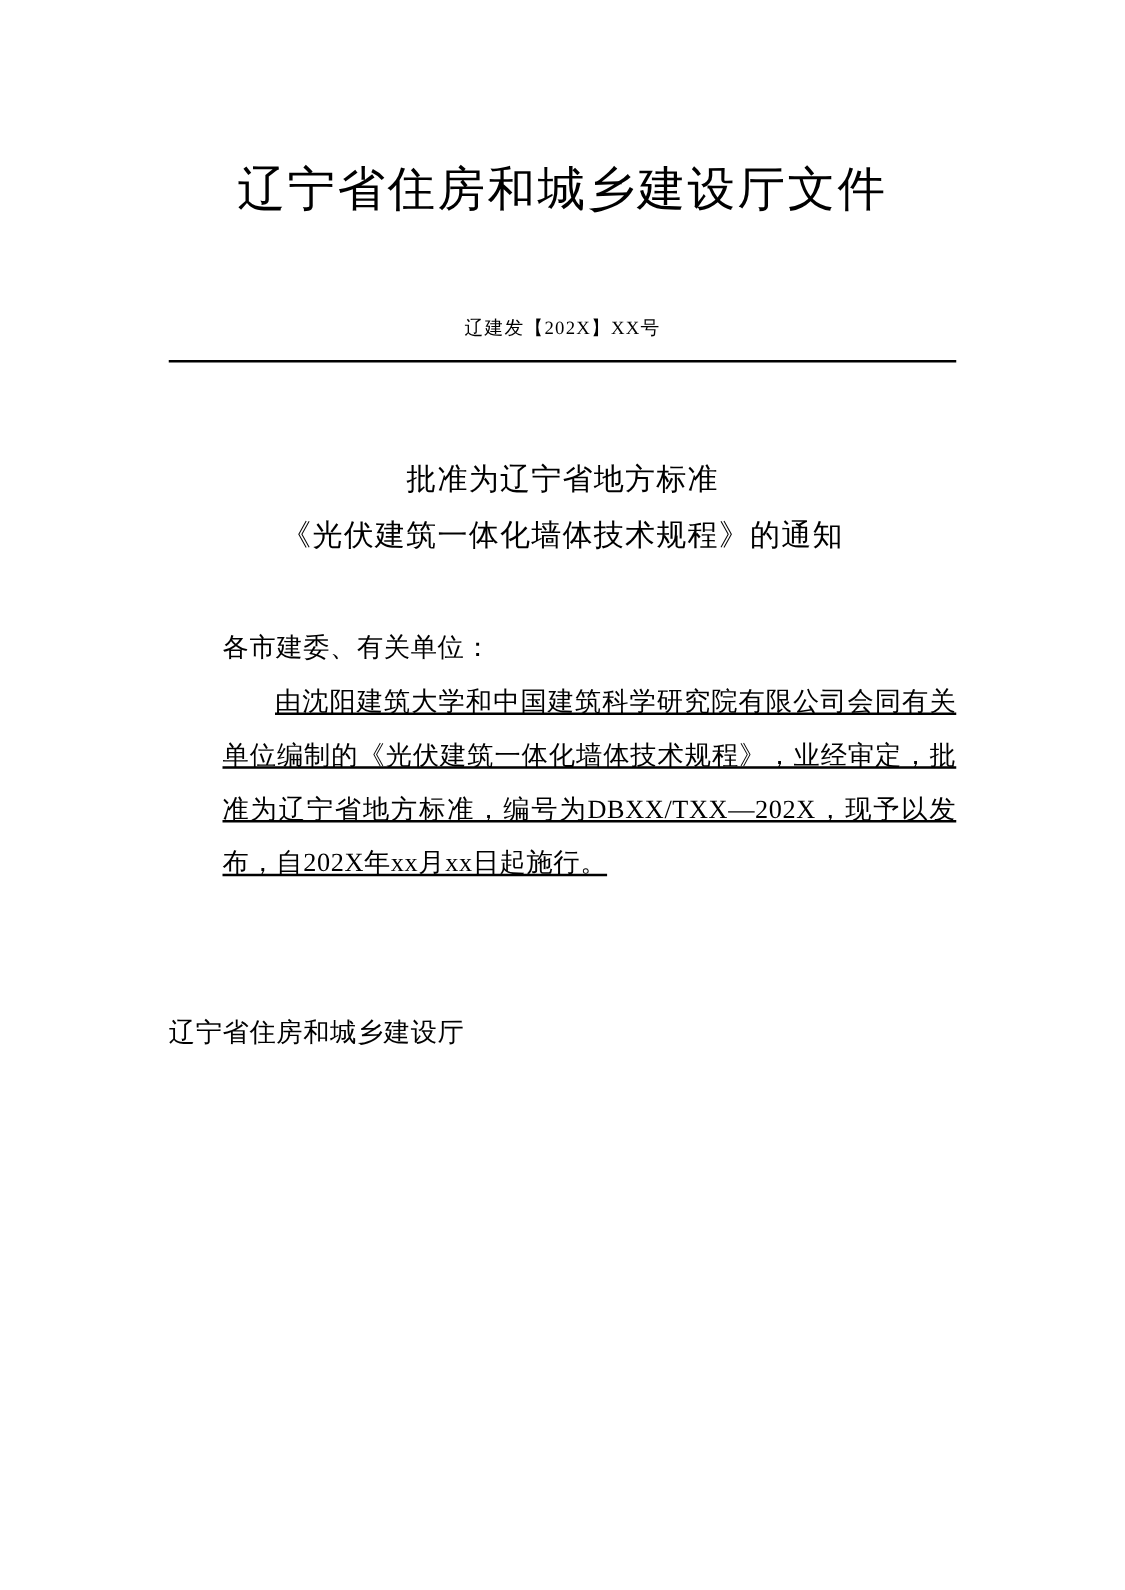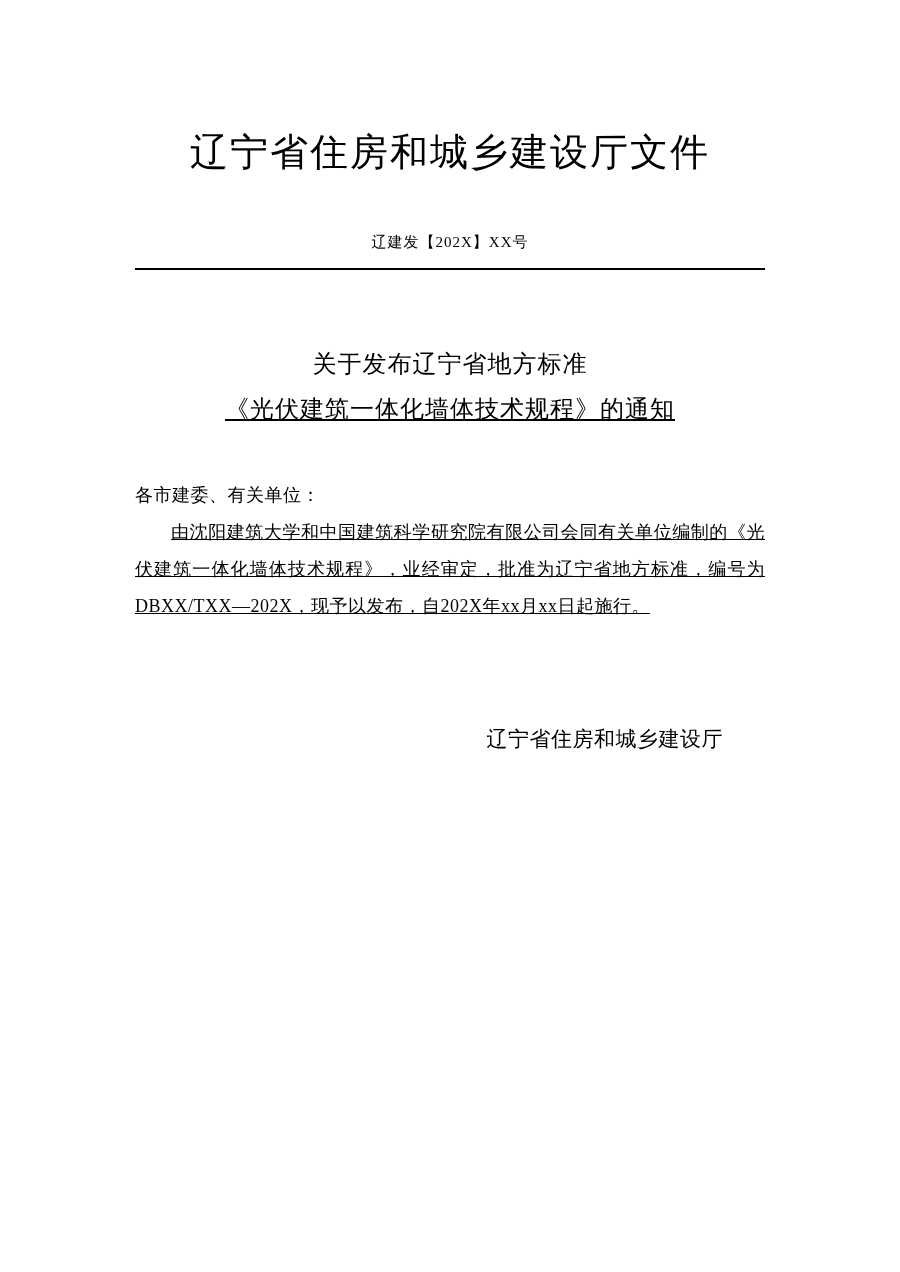--- a/index.html
+++ b/index.html
@@ -29,21 +29,21 @@
     text-align: center;
   }
   .doc-org-title {
     font-size: 38px;
     letter-spacing: 2px;
     font-weight: 400;
     line-height: 1.3;
     font-family: "Liberation Serif", "DejaVu Serif", serif;
   }
   .doc-number {
-    margin-top: 56px;
+    margin-top: 76px;
     font-size: 15px;
     letter-spacing: 1px;
   }
   .header-rule {
     margin-top: 16px;
     height: 2px;
     background: #000000;
     width: 630px;
     margin-left: auto;
     margin-right: auto;
@@ -52,44 +52,44 @@
   
   .doc-title {
     margin-top: 72px;
     text-align: center;
     font-size: 24px;
     line-height: 1.85;
     letter-spacing: 1px;
   }
   .doc-title .line2 {
     display: block;
-    text-decoration: underline;
   }
 
   
   .doc-body {
     margin-top: 46px;
-    font-size: 18px;
+    font-size: 21px;
     line-height: 2.05;
     letter-spacing: 0.5px;
     text-align: justify;
     text-justify: inter-ideograph;
+    margin-left: 43px;
   }
   .doc-body p {
     margin: 0;
   }
   .doc-body p.indent {
     text-indent: 2em;
     text-decoration: underline;
   }
 
   
   .doc-signature {
     margin-top: 92px;
-    text-align: right;
+    text-align: left;
     font-size: 21px;
     line-height: 2.1;
     padding-right: 42px;
     letter-spacing: 0.5px;
   }
   .doc-signature div {
     white-space: nowrap;
   }
   .sig-date {
     padding-right: 22px;
@@ -100,21 +100,21 @@
 
 <div class="page">
 
   <div class="doc-header">
     <div class="doc-org-title">辽宁省住房和城乡建设厅文件</div>
     <div class="doc-number">辽建发【202X】XX号</div>
     <div class="header-rule"></div>
   </div>
 
   <div class="doc-title">
-    <span class="line1">关于发布辽宁省地方标准</span>
+    <span class="line1">批准为辽宁省地方标准</span>
     <span class="line2">《光伏建筑一体化墙体技术规程》的通知</span>
   </div>
 
   <div class="doc-body">
     <p>各市建委、有关单位：</p>
     <p class="indent">由沈阳建筑大学和中国建筑科学研究院有限公司会同有关单位编制的《光伏建筑一体化墙体技术规程》，业经审定，批准为辽宁省地方标准，编号为DBXX/TXX—202X，现予以发布，自202X年xx月xx日起施行。</p>
   </div>
 
   <div class="doc-signature">
     <div>辽宁省住房和城乡建设厅</div>

